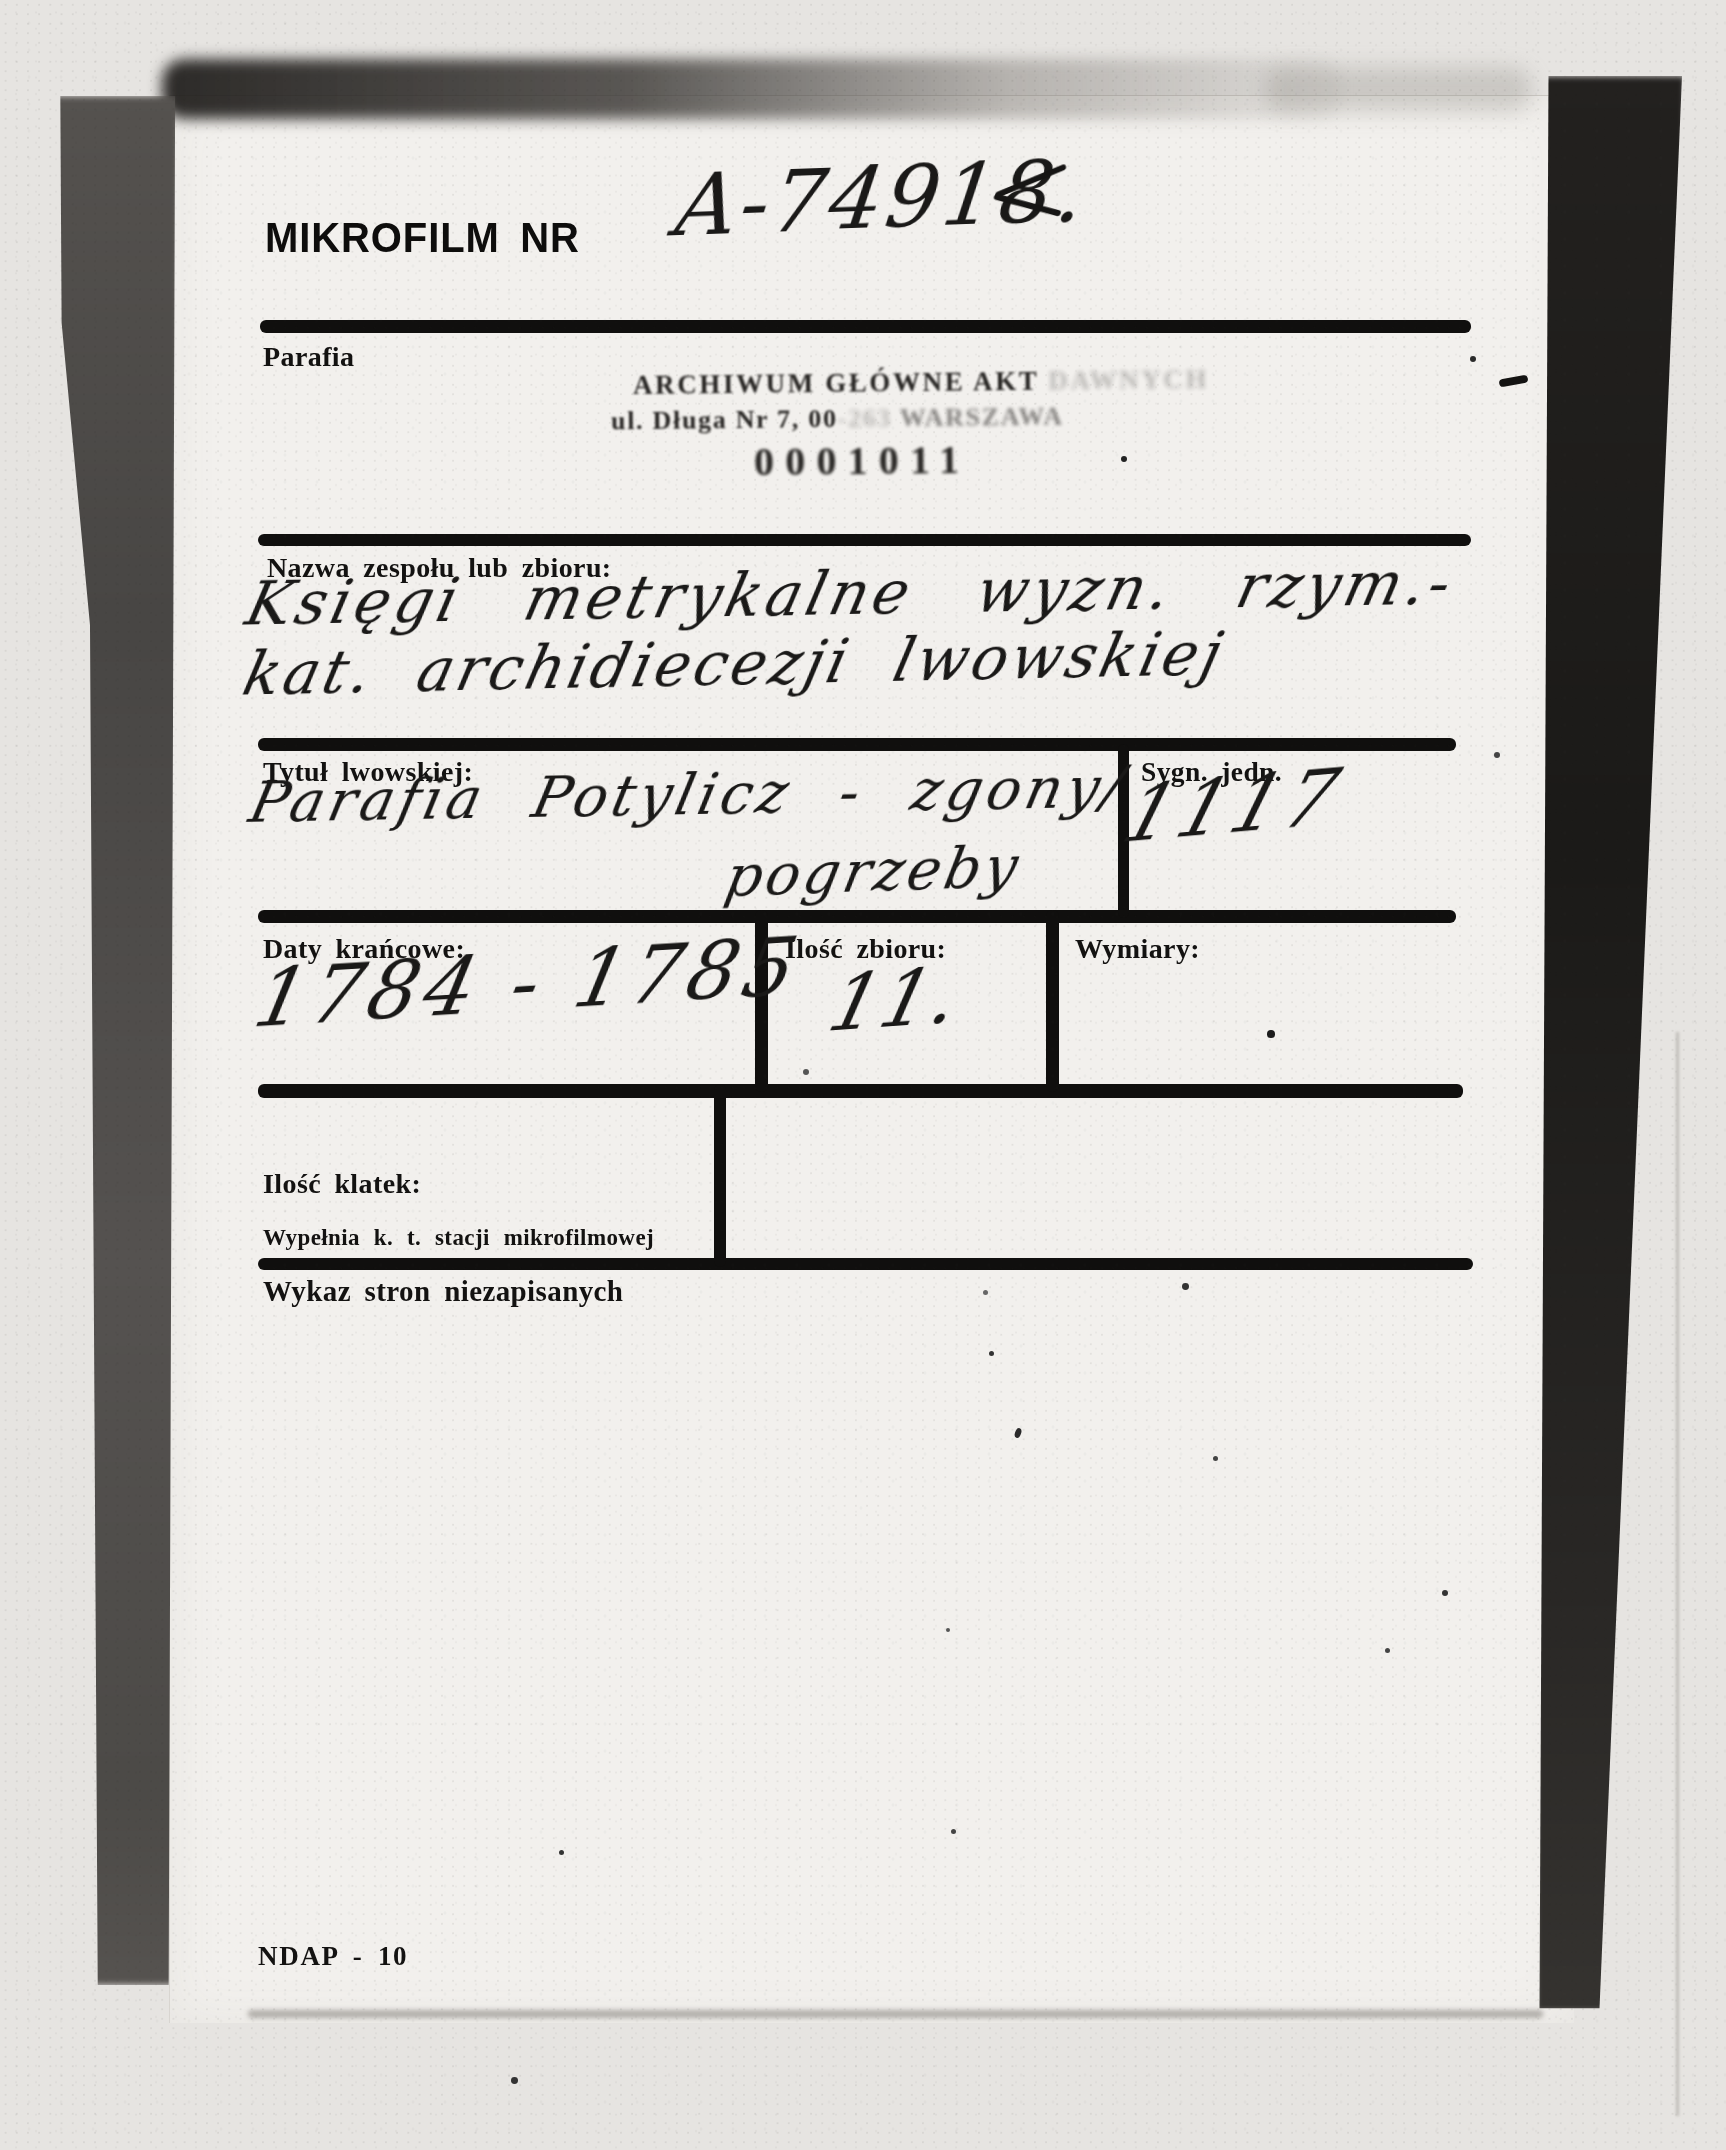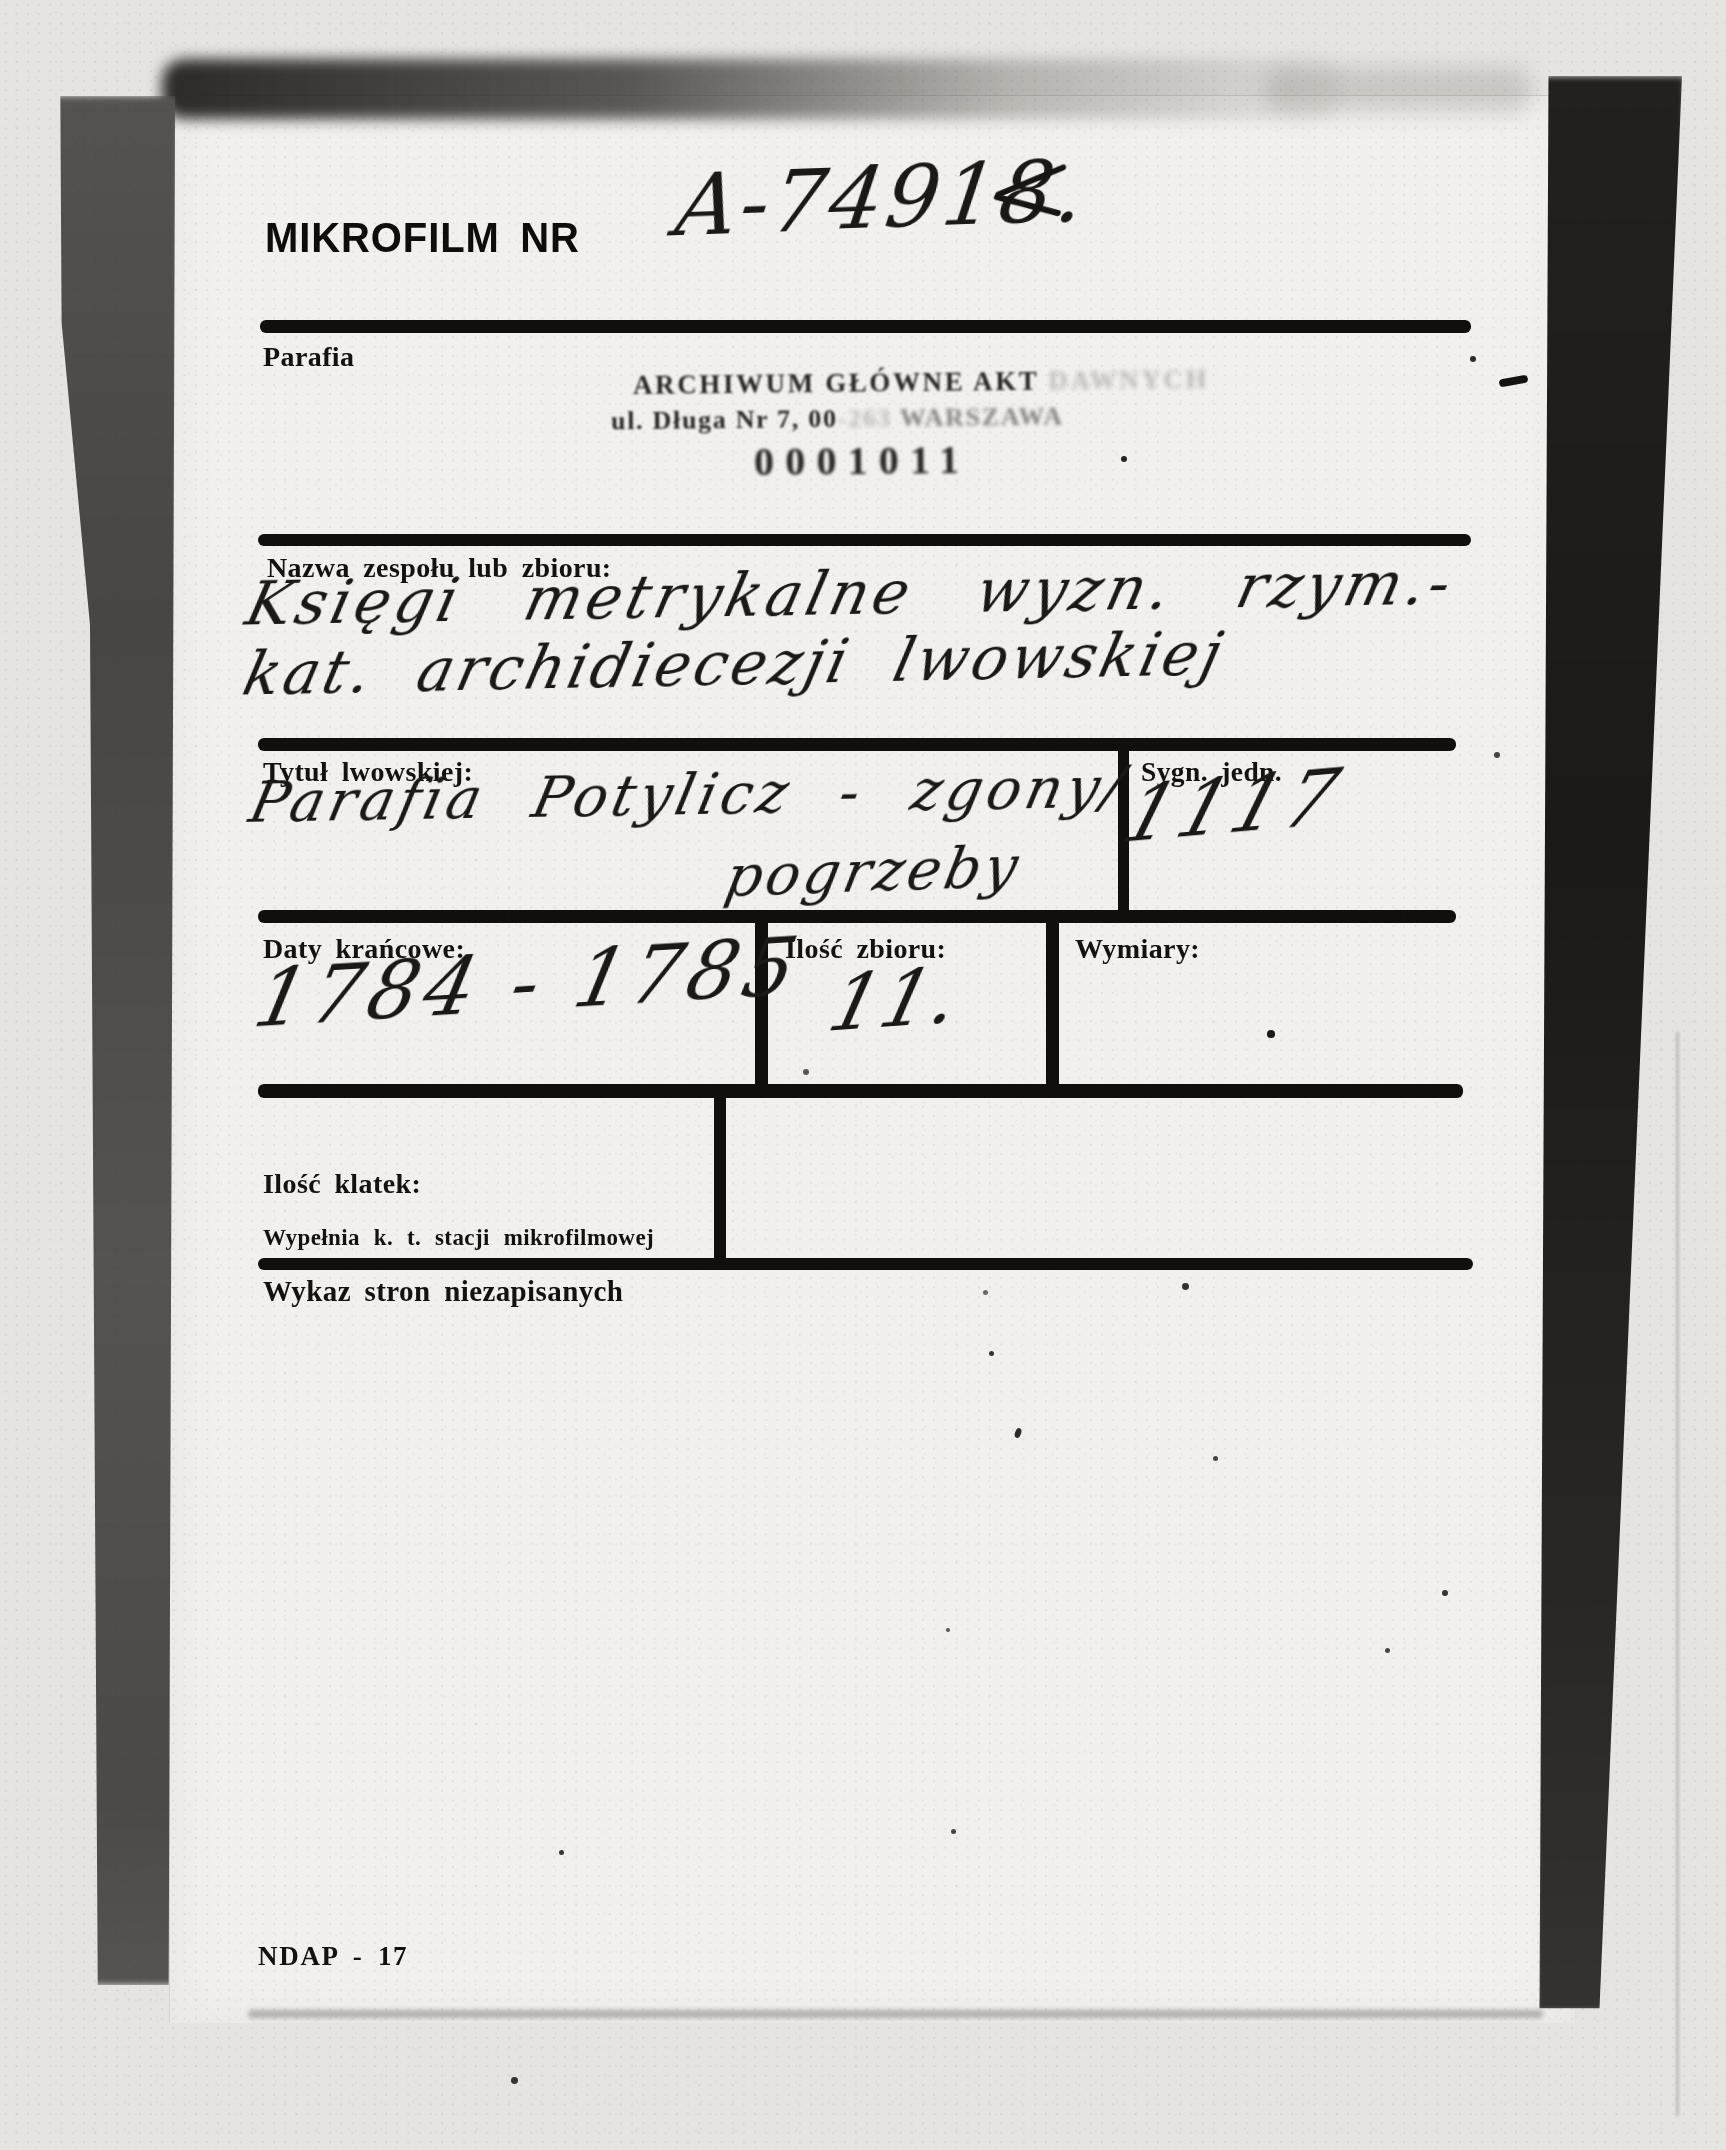--- a/index.html
+++ b/index.html
@@ -166,21 +166,21 @@
   <div class="hw e-daty-val">1784 - 1785</div>
   <div class="lbl e-stron-lbl">Ilość zbioru:</div>
   <div class="hw e-stron-val">11.</div>
   <div class="lbl e-wym-lbl">Wymiary:</div>
 
   <div class="lbl e-klatek-lbl">Ilość klatek:</div>
   <div class="lbl e-wypelnia">Wypełnia k. t. stacji mikrofilmowej</div>
 
   <div class="lbl e-wykaz">Wykaz stron niezapisanych</div>
 
-  <div class="lbl e-ndap">NDAP - 17</div>
+  <div class="lbl e-ndap">NDAP - 10</div>
   <div class="edge-bottom"></div>
 
   <div class="speck" style="left:1499px;top:377px;width:29px;height:7.7px;background:#141312;border-radius:4.3px;transform:rotate(-10deg);"></div>
   <div class="speck" style="left:1470px;top:356px;width:6px;height:6px;background:#2a2a2a;"></div>
   <div class="speck" style="left:1121px;top:456px;width:6px;height:6px;background:#222;"></div>
   <div class="speck" style="left:1267px;top:1030px;width:7.7px;height:7.7px;background:#1c1c1c;"></div>
   <div class="speck" style="left:803px;top:1069px;width:6px;height:6px;background:#555;"></div>
   <div class="speck" style="left:1182px;top:1283px;width:6.9px;height:6.9px;background:#333;"></div>
   <div class="speck" style="left:983px;top:1290px;width:5.2px;height:5.2px;background:#666;"></div>
   <div class="speck" style="left:1494px;top:752px;width:6px;height:6px;background:#444;"></div>

